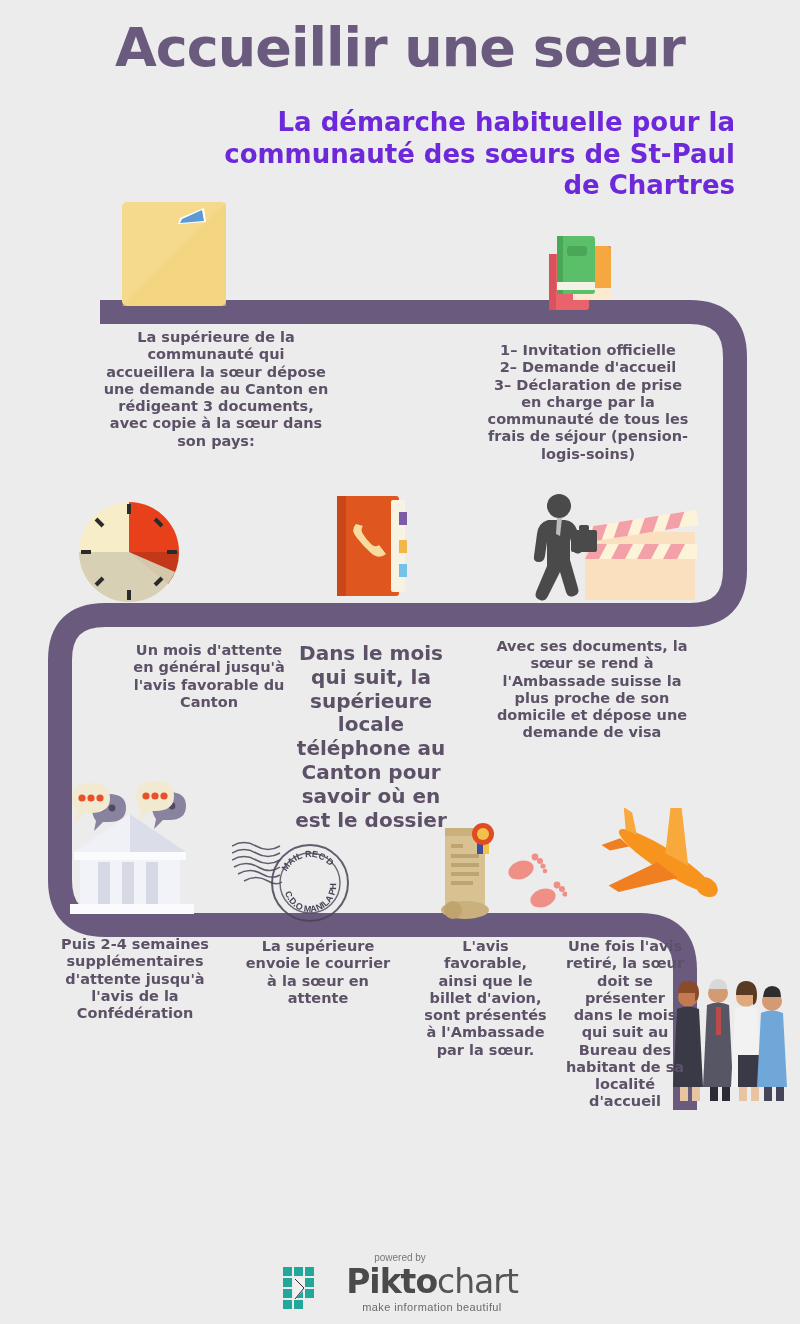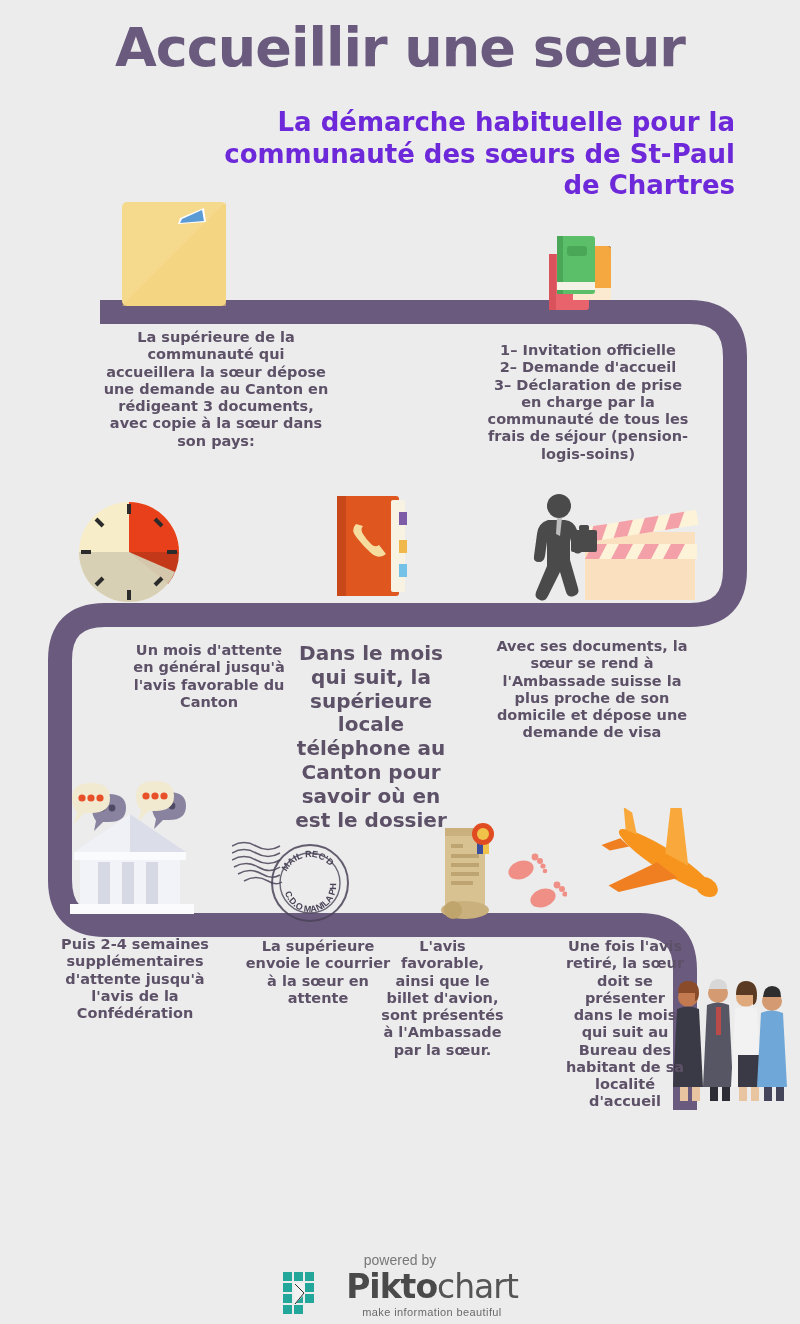--- a/index.html
+++ b/index.html
@@ -46,32 +46,32 @@
     text-align:center;
   }
 
   .t1{left:101px;top:329px;width:230px;font-size:14.5px;}
   .t2{left:482px;top:342px;width:212px;font-size:14.5px;}
   .t3{left:101px;top:642px;width:160px;font-size:14.5px;margin-left:28px;}
   .t4{left:281px;top:642px;width:180px;font-size:20px;}
   .t5{left:492px;top:638px;width:200px;font-size:14.5px;}
   .t6{left:55px;top:936px;width:160px;font-size:14.5px;}
   .t7{left:243px;top:938px;width:150px;font-size:14.5px;}
-  .t8{left:380px;top:938px;width:125px;font-size:14.5px;}
+  .t8{left:423px;top:938px;width:125px;font-size:14.5px;}
   .t9{left:565px;top:938px;width:120px;font-size:14.5px;}
 
   
   .icon{position:absolute;}
 
   
   .footer{
     position:absolute;left:0;top:1252px;width:800px;text-align:center;
   }
   .powered{
-    font-size:14px;color:#777;font-family:"Liberation Sans",sans-serif;
+    font-size:10px;color:#777;font-family:"Liberation Sans",sans-serif;
     margin-bottom:2px;
   }
   .pikto-row{display:inline-flex;align-items:center;gap:18px;}
   .pikto-word{
     font-size:33px;font-weight:bold;color:#4a4a4a;line-height:1;
     font-family:"DejaVu Sans",sans-serif;letter-spacing:-1px;
   }
   .pikto-word .light{font-weight:normal;color:#555;}
   .pikto-tag{
     font-size:11px;color:#6a6a6a;letter-spacing:.4px;margin-top:3px;

